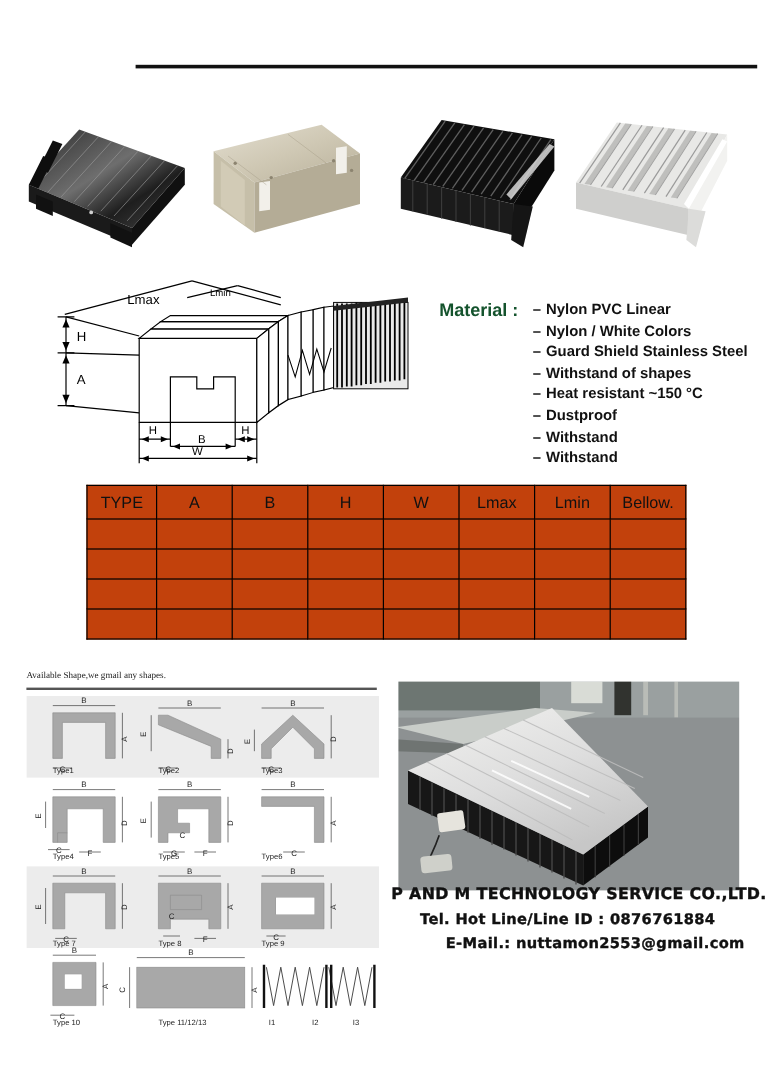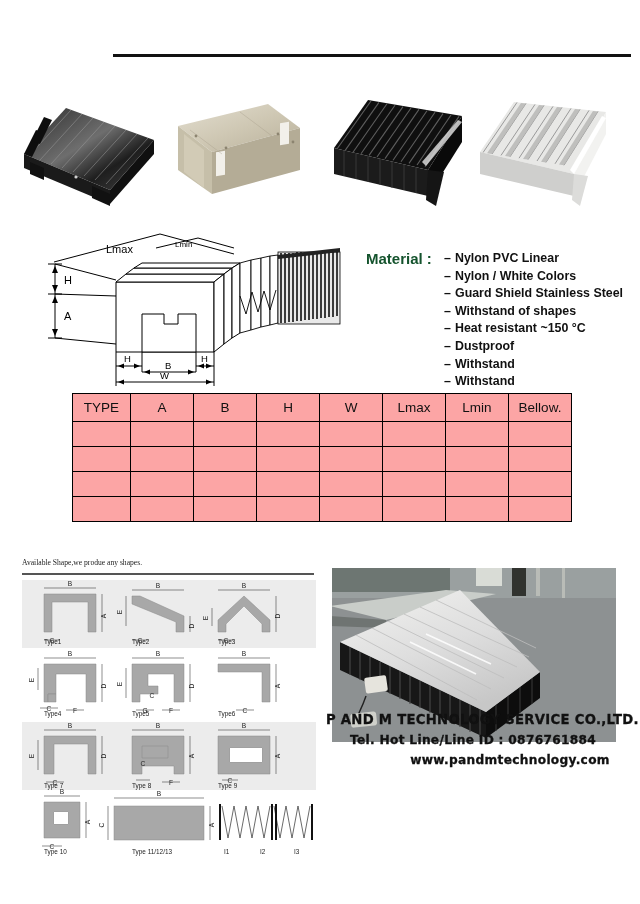--- a/index.html
+++ b/index.html
@@ -48,23 +48,23 @@
   }
   .material-items { position:absolute; left:78px; top:0; width:200px; }
   .material-item {
     font-size:12.4px; font-weight:bold; color:#111;
     line-height:17.6px; white-space:nowrap;
   }
   .material-item .dash { display:inline-block; width:11px; }
 
   
   .spec-table {
-    position:absolute; left:72px; top:393px; width:500px;
+    position:absolute; left:72px; top:404px; width:500px;
     border-collapse:collapse; table-layout:fixed;
-    background:#fca5a5;
+    background:#c2410c;
   }
   .spec-table th, .spec-table td {
     border:1.6px solid #000;
     height:25px;
     text-align:center;
     vertical-align:middle;
     font-size:13px;
     font-weight:normal;
     color:#111;
     padding:0;
@@ -81,21 +81,21 @@
   }
   .shapes-rule { position:absolute; left:22px; top:573px; width:292px; height:1.6px; background:#555; }
   .shapes-panel { position:absolute; left:22px; top:580px; width:294px; height:282px; }
   .shapes-panel svg { display:block; }
 
   
   .install-photo { position:absolute; left:326px; top:562px; width:296px; height:186px; }
   .install-photo svg { display:block; }
 
   
-  .contact { position:absolute; left:326px; top:710px; width:296px; text-align:right; }
+  .contact { position:absolute; left:326px; top:736px; width:296px; text-align:right; }
   .contact div {
     font-family:"DejaVu Sans", sans-serif;
     font-weight:bold;
     color:#111;
     -webkit-text-stroke: 0.3px #111;
     letter-spacing:0.3px;
     white-space:nowrap;
   }
   .contact .c-company { font-size:13.2px; line-height:20px; text-align:center; }
   .contact .c-tel     { font-size:12.2px; line-height:20px; text-align:left; padding-left:24px;}
@@ -421,21 +421,21 @@
       <td></td>
       <td></td>
       <td></td>
       <td></td>
       <td></td>
       <td></td>
     </tr>
   </tbody>
 </table>
 
-<div class="shapes-caption">Available Shape,we produe any shapes.</div>
+<div class="shapes-caption">Available Shape,we gmail any shapes.</div>
 <div class="shapes-rule"></div>
 
 <div class="shapes-panel">
   <svg width="294" height="282" viewBox="0 0 294 282" xmlns="http://www.w3.org/2000/svg" font-family="Liberation Sans, sans-serif">
 
     <rect x="0" y="0" width="294" height="68" fill="#ececec"></rect>
     <rect x="0" y="142" width="294" height="68" fill="#ececec"></rect>
 
     <g fill="#a8a8a8" stroke="#8a8a8a" stroke-width="0.5">
 
@@ -651,14 +651,14 @@
     <path d="M40,134 C 36,146 32,152 30,158" stroke="#222" stroke-width="1.4" fill="none"></path>
     <rect x="24" y="152" width="26" height="14" rx="3" fill="#cfd0ca" transform="rotate(-6 24 152)"></rect>
 
     <rect x="4" y="4" width="288" height="178" fill="none" stroke="#ffffff" stroke-width="4"></rect>
   </svg>
 </div>
 
 <div class="contact">
   <div class="c-company">P AND M TECHNOLOGY SERVICE CO.,LTD.</div>
   <div class="c-tel">Tel. Hot Line/Line ID : 0876761884</div>
-  <div class="c-web">www.pandmtechnology.com</div>
+  <div class="c-mail">E-Mail.: nuttamon2553@gmail.com</div>
 </div>
 
 </body></html>

